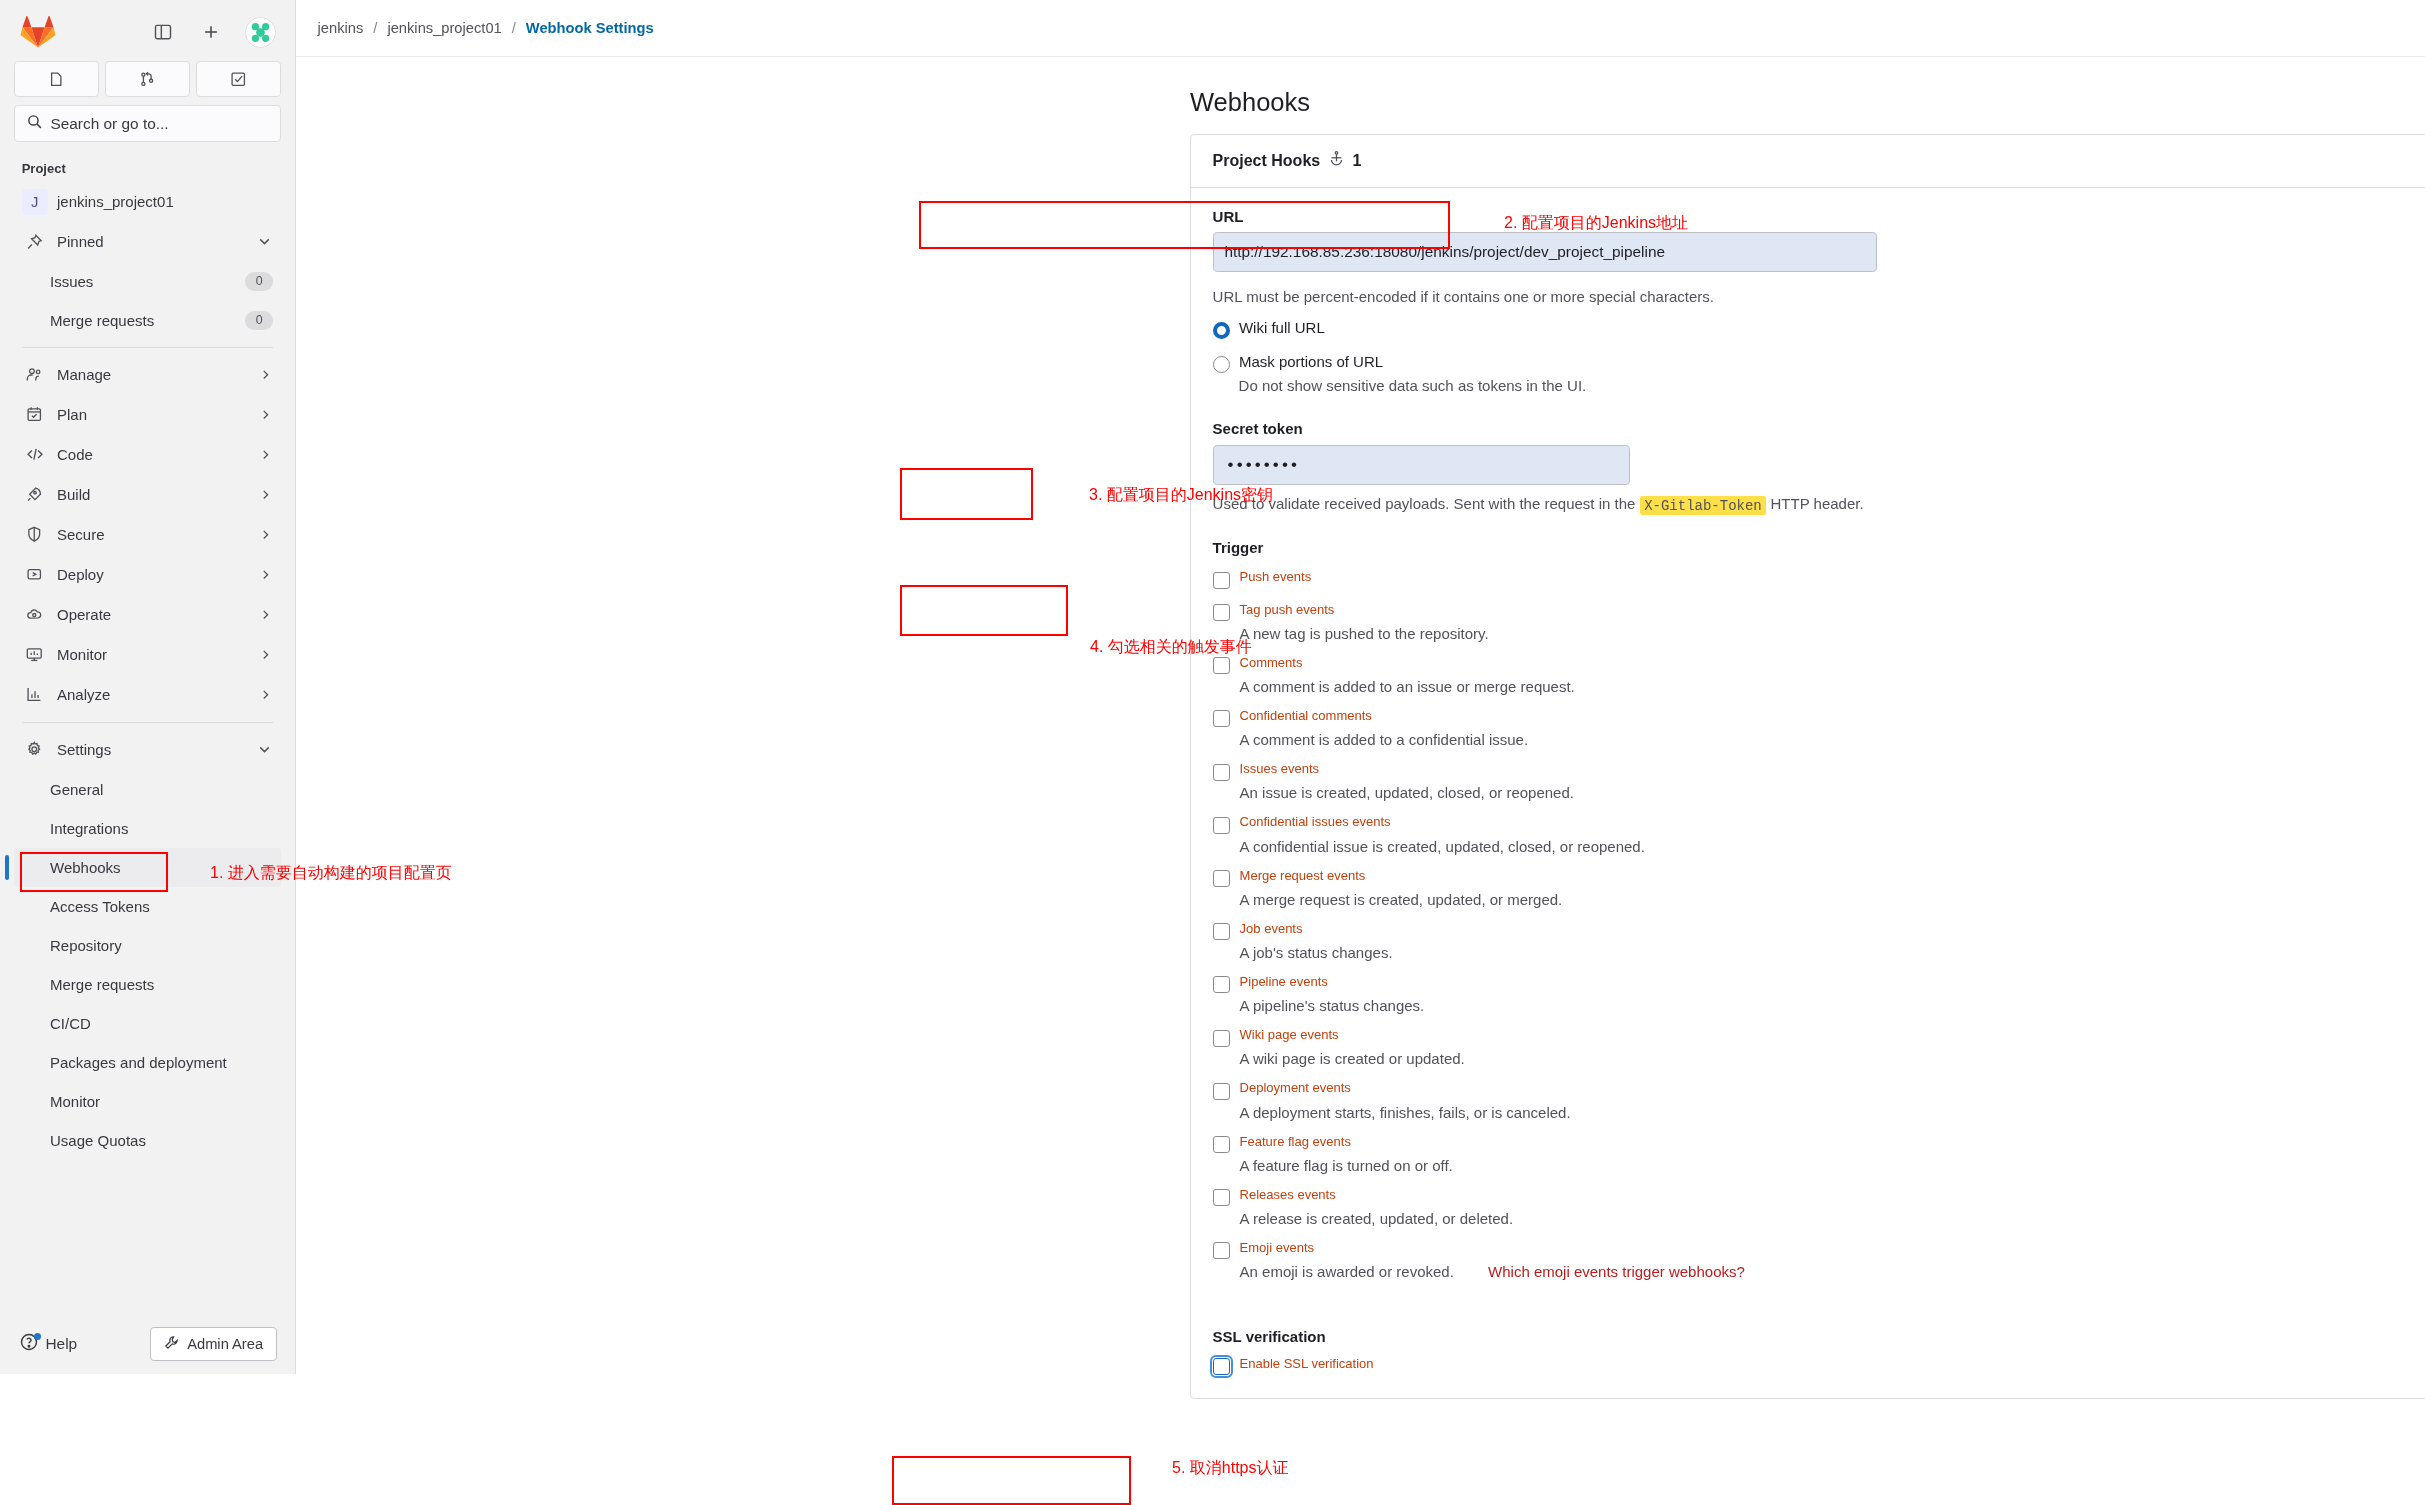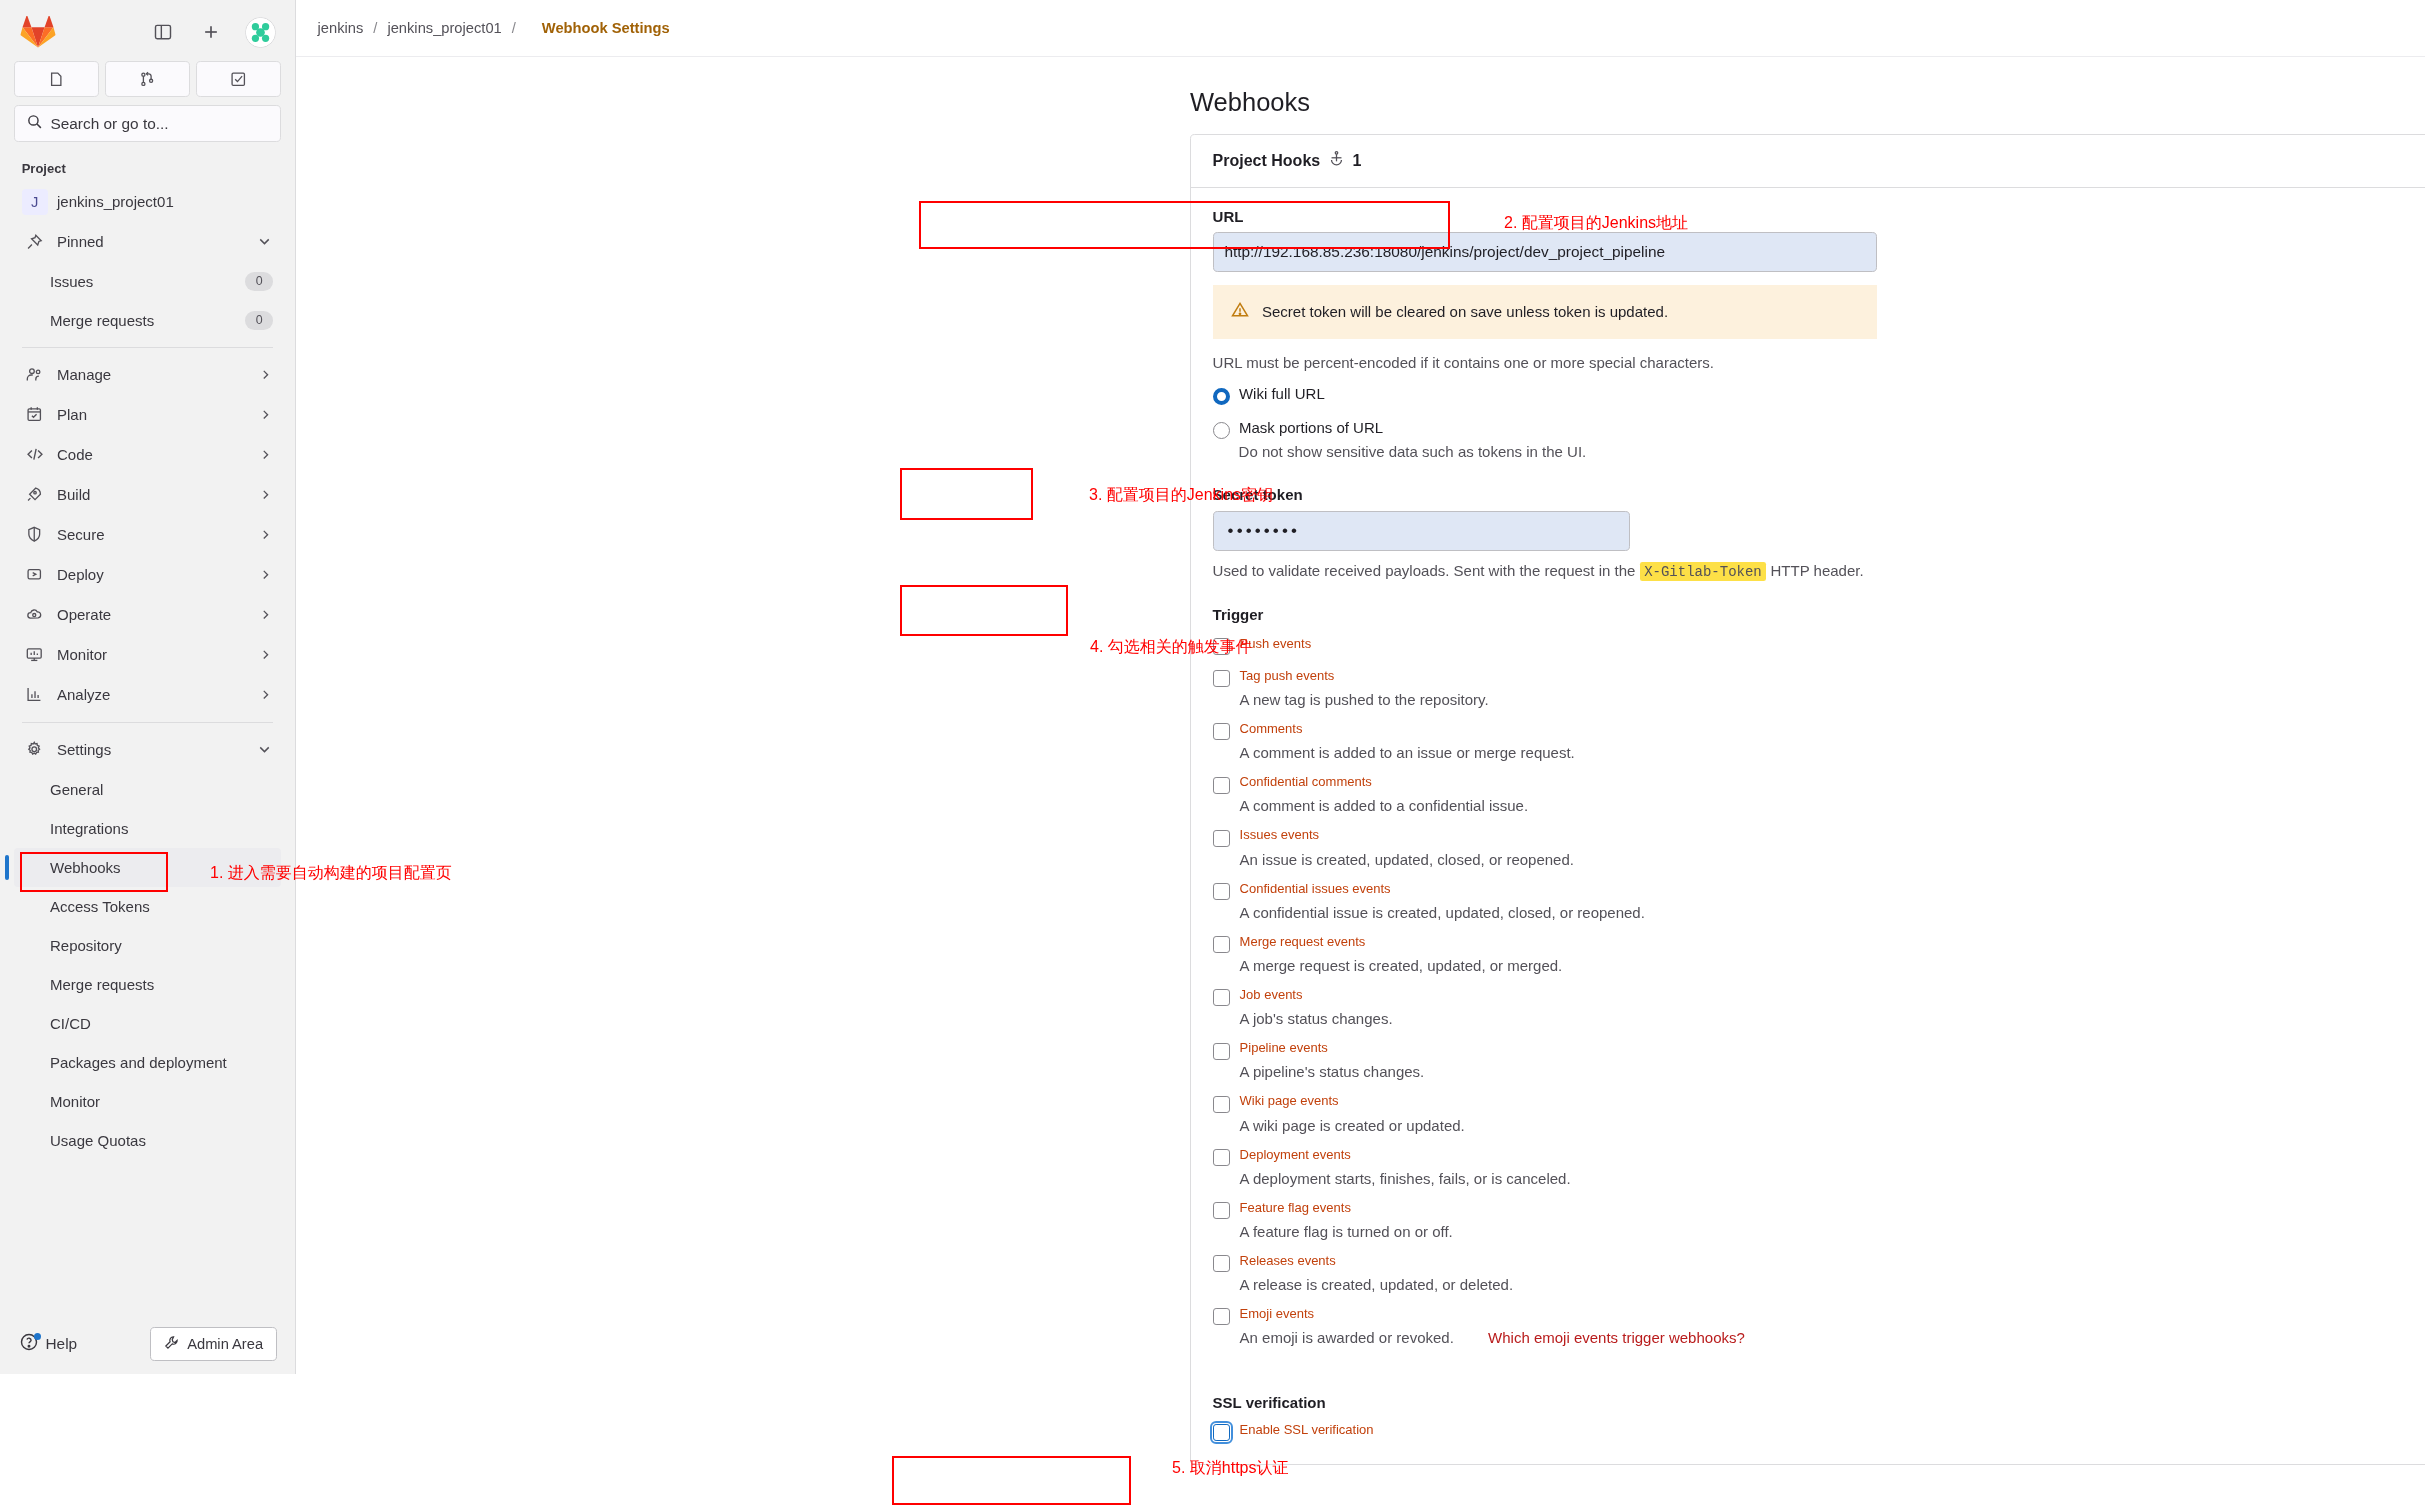--- a/index.html
+++ b/index.html
@@ -99,21 +99,21 @@
   }
 
   
   .main { flex: 1; height: 1505px; display: flex; flex-direction: column; background: #fff; position: relative; }
   .breadcrumb-bar {
     height: 57px; display: flex; align-items: center;
     padding-left: 21.6px; border-bottom: 0.8px solid #ececef; font-size: 14.7px;
   }
   .bc-link { color: #535158; }
   .bc-sep { color: #89888d; margin: 0 10px; }
-  .bc-current { color: #a16207; font-weight: bold; margin-left: 16px; }
+  .bc-current { color: #0369a1; font-weight: bold; }
 
   .content-scroll { flex: 1; position: relative; overflow: hidden; }
   .content-inner { padding: 31px 0 0 0; display: flex; }
   .content-col { width: 1451px; margin-left: 894px; }
 
   .page-title { font-size: 25.5px; color: #1f1e24; font-weight: normal; margin-bottom: 17px; }
 
   .card {
     border: 0.8px solid #dcdcde; border-radius: 4.6px; background: #fff;
     width: 1436px;
@@ -538,30 +538,20 @@
               </span>
               <span>1</span>
             </div>
 
             <div class="card-body">
               <div class="field-label">URL</div>
               <div class="text-input">
                 <span>http://192.168.85.236:18080/jenkins/project/dev_project_pipeline</span>
               </div>
 
-              <div class="alert-warn">
-                <span>
-                  <svg width="20" height="20" viewBox="0 0 24 24" fill="none" stroke="#c17d10" stroke-width="1.8">
-                    <path d="M12 4 L21 19 H3 Z"></path>
-                      <line x1="12" y1="10" x2="12" y2="14"></line>
-                    <circle cx="12" cy="16.6" r="0.8" fill="#c17d10"></circle>
-                  </svg>
-                </span>
-                <span>Secret token will be cleared on save unless token is updated.</span>
-              </div>
 
               <div class="helper-text">URL must be percent-encoded if it contains one or more special characters.</div>
 
               <div class="radio-row">
                 <span class="radio checked"></span>
                 <span class="radio-label">Wiki full URL</span>
               </div>
               <div class="radio-row">
                 <span class="radio"></span>
                 <div>

